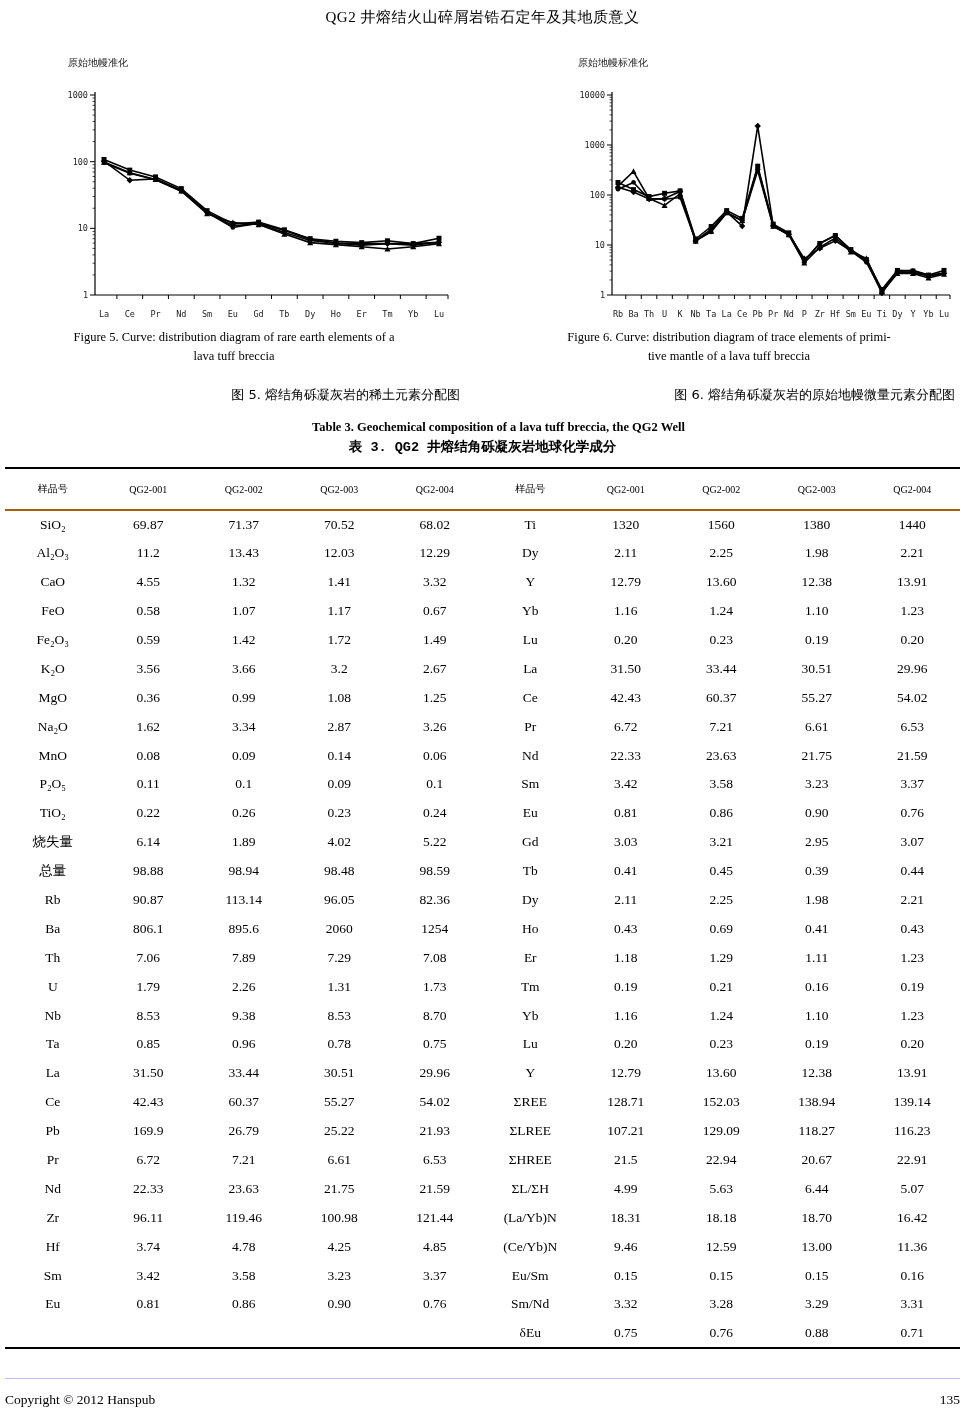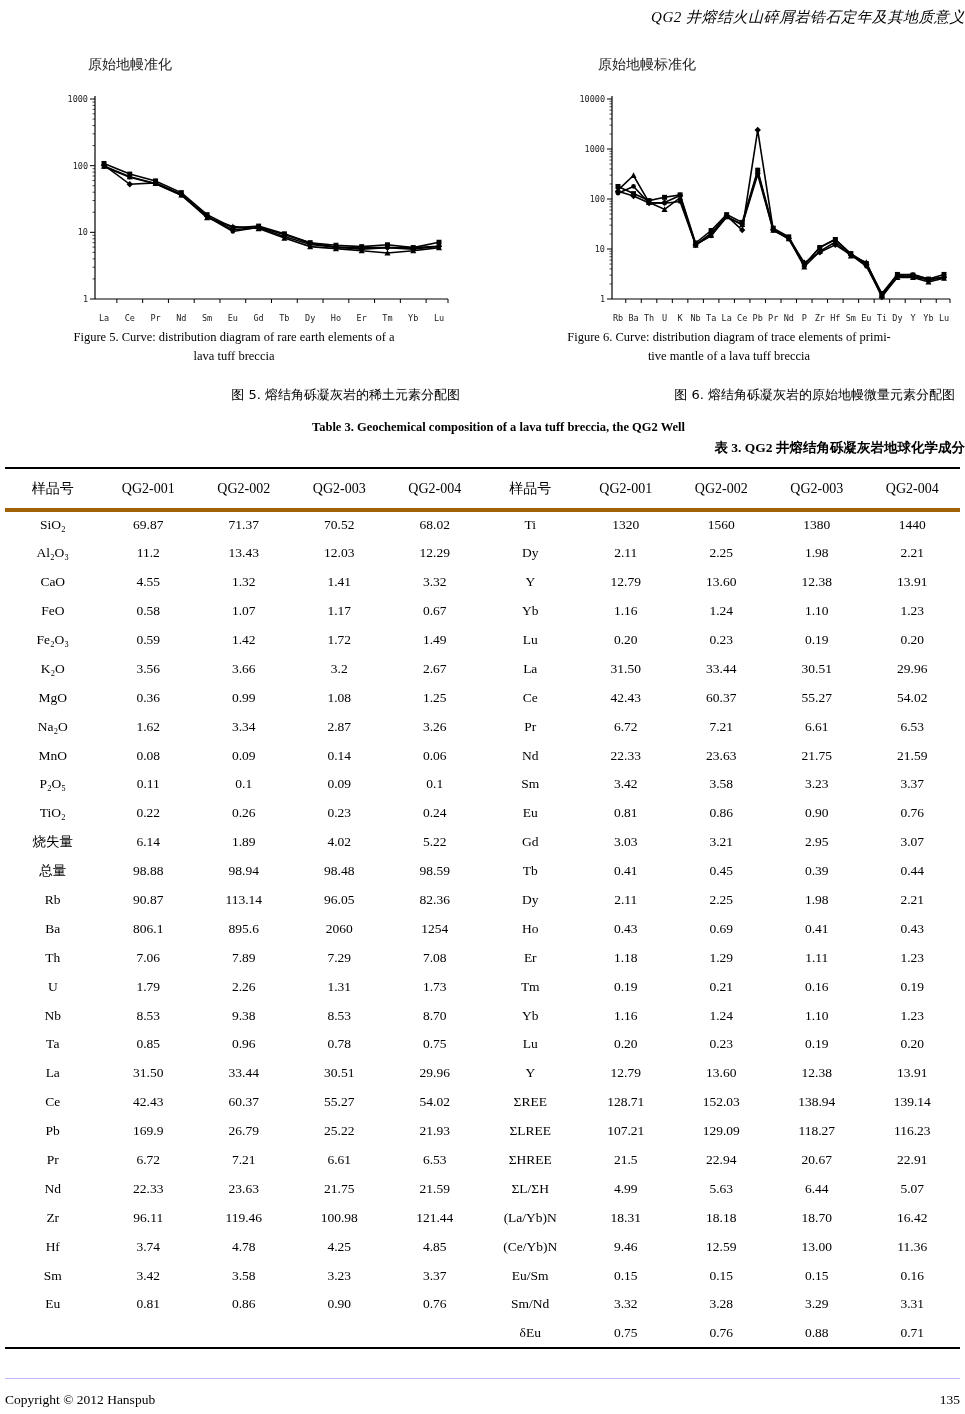--- a/index.html
+++ b/index.html
@@ -1,48 +1,48 @@
 <!DOCTYPE html>
 <html><head>
 <meta charset="utf-8">
 <style>
   * { margin:0; padding:0; box-sizing:border-box; }
   html,body { background:#ffffff; }
   body { width:965px; height:1414px; font-family:"Liberation Serif","DejaVu Serif",serif; color:#000; }
   .page { position:relative; width:965px; height:1414px; background:#fff; overflow:hidden; }
 
-  .doc-title { position:absolute; top:8px; left:0; width:100%; text-align:right;
-               font-size:15px; letter-spacing:0.5px;font-style:italic; }
+  .doc-title { position:absolute; top:8px; left:0; width:100%; text-align:center;
+               font-size:15px; letter-spacing:0.5px; }
 
   .figblock { position:absolute; }
   #fig5-block { left:60px; top:56px; width:402px; height:272px; }
   #fig6-block { left:570px; top:56px; width:392px; height:272px; }
   .axis-toplabel { font-family:Liberation Serif, serif;
-                   font-size:14px; color:#222; padding-left:8px;margin-left:20px; }
+                   font-size:10px; color:#222; padding-left:8px; }
   .figsvg { display:block; }
   .tick-label { font-family:"DejaVu Sans Mono","Liberation Mono",monospace; font-size:8.5px; fill:#222; }
   .x-label  { font-family:"DejaVu Sans Mono","Liberation Mono",monospace; font-size:8.5px; fill:#222; }
 
   .caption { position:absolute; text-align:center; font-weight:normal; }
   #cap5 { left:8px;  top:328px; width:452px; }
   #cap6 { left:503px; top:328px; width:452px; }
   .cap-en { font-size:12.5px; line-height:19px; font-family:"Liberation Serif","DejaVu Serif",serif; }
   .cap-zh { font-size:13px; line-height:21px; margin-top:18px;
             font-family:"DejaVu Sans","Liberation Sans",sans-serif;text-align:right; }
 
   .tbl-title { position:absolute; top:418px; left:0; width:100%; text-align:center; font-weight:bold; }
   .tbl-title .en { font-size:12.5px; line-height:19px;margin-left:32px; }
   .tbl-title .zh { font-size:13.5px; line-height:22px;
-                   font-family:Liberation Serif, serif;text-align:right; }
+                   font-family:Liberation Mono, monospace; }
 
   table.geo { position:absolute; top:467px; left:5px; width:955px;
               border-collapse:collapse; table-layout:fixed;
               border-top:2px solid #000; border-bottom:2px solid #000; }
-  table.geo th { height:42px; font-weight:normal; font-size:14px;
-                 border-bottom:4px solid #a16207; text-align:center; vertical-align:middle;
+  table.geo th { height:42px; font-weight:normal; font-size:10px;
+                 border-bottom:2px solid #a16207; text-align:center; vertical-align:middle;
                  font-family:"Liberation Serif","DejaVu Sans",serif; }
   table.geo td { height:28.9px; font-size:13.5px; text-align:center; vertical-align:middle;
                  font-family:"Liberation Serif","DejaVu Sans",serif;
                  white-space:nowrap; overflow:visible; }
 
   .footer { position:absolute; top:1378px; left:5px; width:955px;
             border-top:1px solid #c4b5fd; padding-top:13px;
             display:flex; justify-content:space-between; font-size:13.5px; }
 </style>
 </head>

